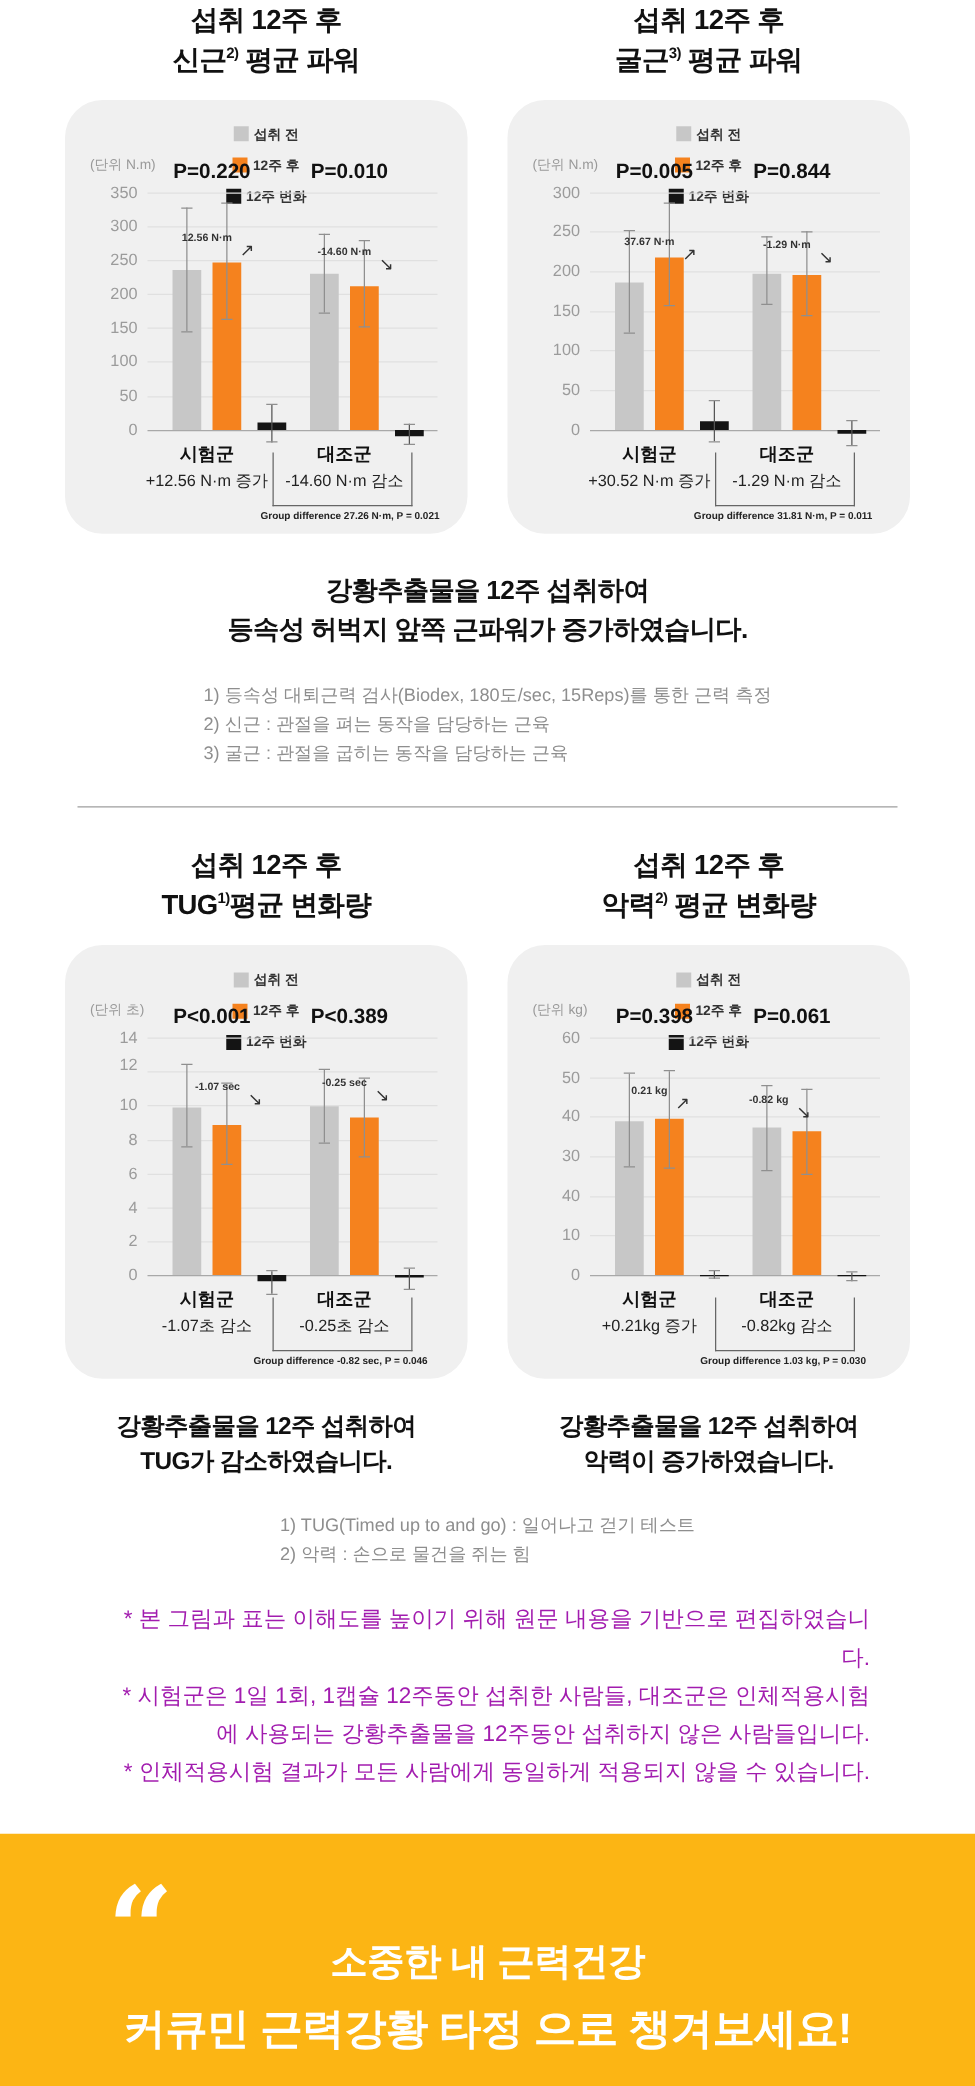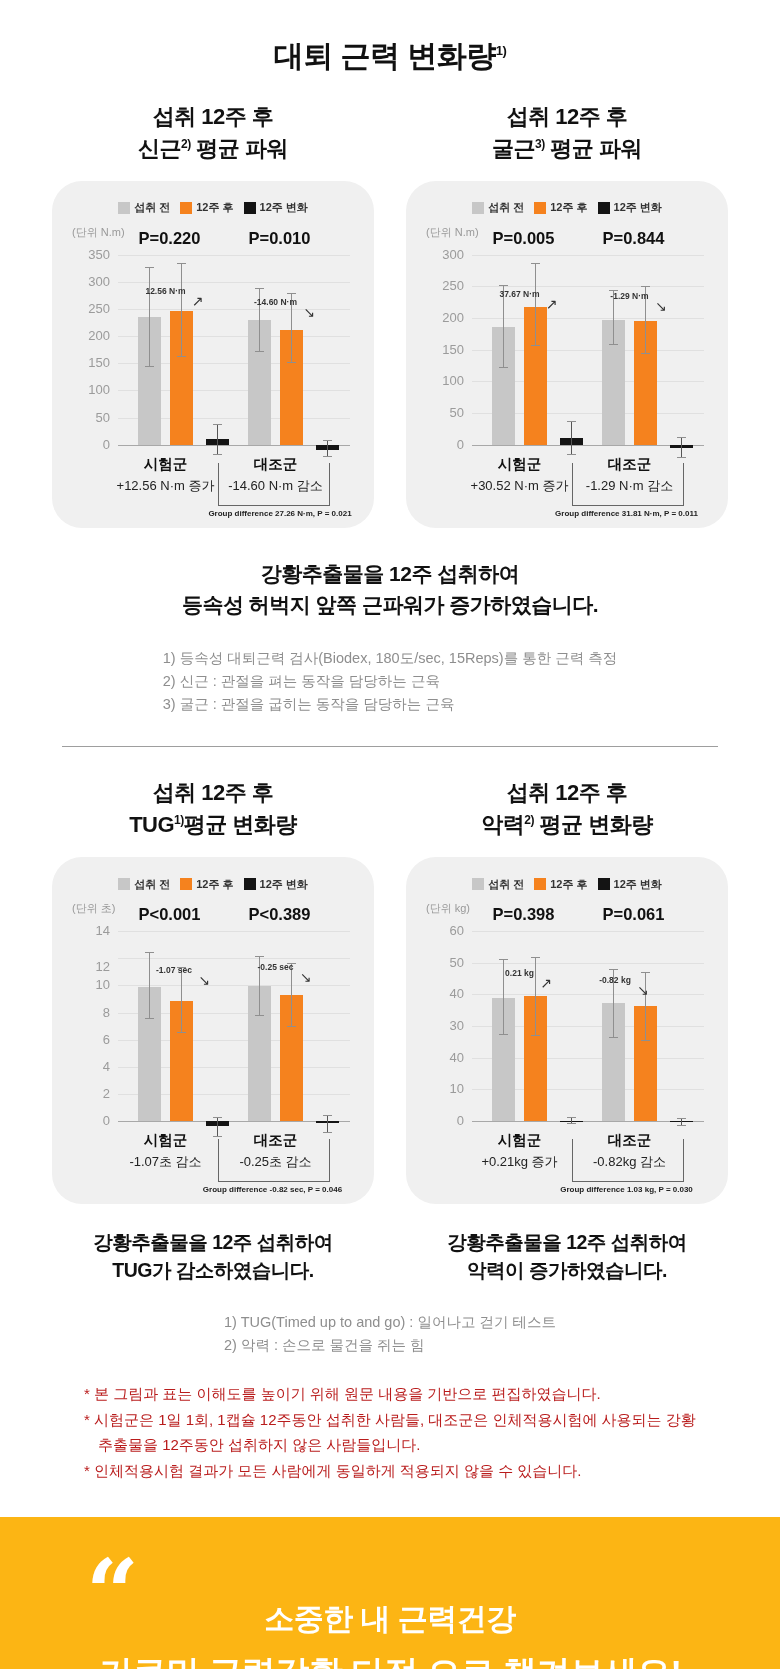--- a/index.html
+++ b/index.html
@@ -12,21 +12,21 @@
 
   
   .row{display:flex;justify-content:center;gap:32px;}
   .chart-col{width:322px;}
   .chart-header{text-align:center;margin-bottom:16px;line-height:1.45;}
   .h-sub,.h-main{font-size:22px;font-weight:700;letter-spacing:-0.5px;}
   .h-main sup{font-size:12px;}
 
   .card{background:#f0f0f0;border-radius:30px;padding:20px 20px 12px;height:315px;position:relative;}
 
-  .legend{display:flex;justify-content:center;align-items:center;gap:10px;height:14px;}
+  .legend{display:flex;justify-content:space-between;align-items:center;gap:10px;height:14px;flex-direction:column;}
   .lg-item{display:inline-flex;align-items:center;font-size:11px;font-weight:700;color:#333;}
   .lg-sw{width:12px;height:12px;display:inline-block;margin-right:4px;}
 
   .plot-wrap{position:relative;margin:40px 4px 0 46px;}
   .plot{position:relative;width:232px;height:190px;}
   .unit{position:absolute;left:-46px;top:-30px;font-size:11px;color:#999;white-space:nowrap;}
   .pvals{position:absolute;left:0;top:-26px;right:0;height:20px;}
   .pv{position:absolute;transform:translateX(-50%);font-size:16.5px;font-weight:700;color:#111;white-space:nowrap;}
 
   .grid{position:absolute;left:0;right:0;height:1px;background:#e0e0e0;}
@@ -50,36 +50,35 @@
   .gdiff{position:absolute;transform:translateX(-50%);font-size:8px;font-weight:700;color:#222;white-space:nowrap;}
 
   
   .mid-conclusion{margin-top:30px;text-align:center;font-size:21px;font-weight:700;line-height:1.5;letter-spacing:-0.5px;}
   .footnotes{width:fit-content;margin:26px auto 0;font-size:14.5px;color:#8e8e8e;line-height:1.6;}
   .divider{border:none;border-top:1px solid #9e9e9e;margin:30px 62px;}
 
   .conclusions-row{display:flex;justify-content:center;gap:32px;margin-top:24px;}
   .col-conclusion{width:322px;text-align:center;font-size:19.5px;font-weight:700;line-height:1.45;letter-spacing:-0.5px;}
 
-  .disclaimers{width:612px;margin:24px auto 0;font-size:15px;color:#b91c1c;line-height:1.7;}
+  .disclaimers{width:612px;margin:24px auto 0;font-size:18px;color:#a21caf;line-height:1.7;text-align:right;}
   .disc-line{padding-left:14px;text-indent:-14px;}
 
   
   .cta{position:relative;margin-top:34px;height:227px;background:#fcb514;color:#fff;text-align:center;}
   .cta-line1{padding-top:82px;font-size:30px;font-weight:700;letter-spacing:-0.5px;}
   .cta-line2{margin-top:10px;font-size:34px;font-weight:700;letter-spacing:-0.5px;}
   .quote{position:absolute;font-size:92px;font-weight:700;line-height:1;font-family:"DejaVu Serif","Liberation Serif",serif;}
   .quote.open{left:86px;top:30px;}
 </style>
 </head>
 <body>
 
 <div class="page">
 
-  <h1 class="page-title"><span>대퇴 근력 변화량</span><sup>1)</sup></h1>
 
   <div class="row">
     <section class="chart-col" id="chartcol-0">
   <div class="chart-header">
     <div class="h-sub">섭취 12주 후</div>
     <div class="h-main">신근<sup>2)</sup> 평균 파워</div>
   </div>
   <div class="card" style="background: rgb(240, 240, 240);">
     <div class="legend">
             <span class="lg-item">
@@ -290,21 +289,21 @@
     <div class="plot-wrap">
       <div class="plot">
         <div class="unit">(단위 초)</div>
         <div class="pvals">
                 <span class="pv" style="left: 51.5px;">P&lt;0.001</span>
                 <span class="pv" style="left: 161.5px;">P&lt;0.389</span>
               </div>
       <div class="grid" style="top: 0px;"></div>
               <div class="ytick" style="top: -8px;">14</div>
               <div class="grid" style="top: 27.1px;"></div>
-              <div class="ytick" style="top: 28px;">12</div>
+              <div class="ytick" style="top: 14px;">12</div>
               <div class="grid" style="top: 54.3px;"></div>
               <div class="ytick" style="top: 46.3px;">10</div>
               <div class="grid" style="top: 81.4px;"></div>
               <div class="ytick" style="top: 73.4px;">8</div>
               <div class="grid" style="top: 108.6px;"></div>
               <div class="ytick" style="top: 100.6px;">6</div>
               <div class="grid" style="top: 135.7px;"></div>
               <div class="ytick" style="top: 127.7px;">4</div>
               <div class="grid" style="top: 162.9px;"></div>
               <div class="ytick" style="top: 154.9px;">2</div>

